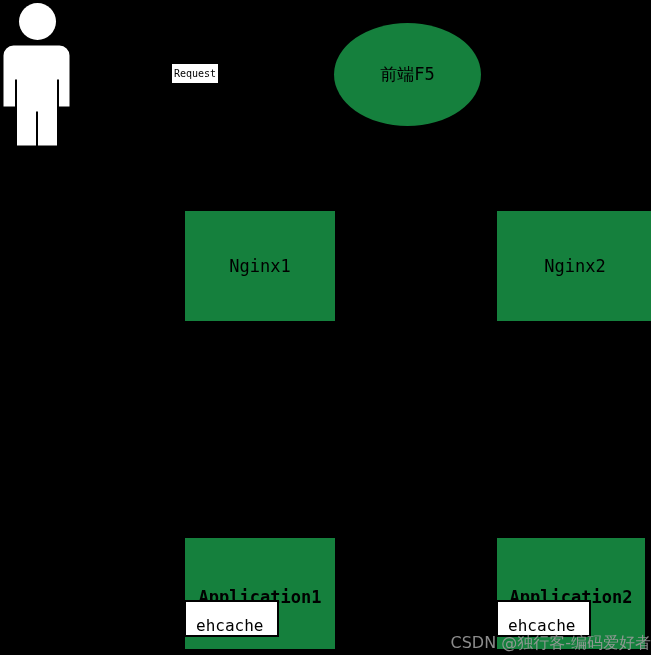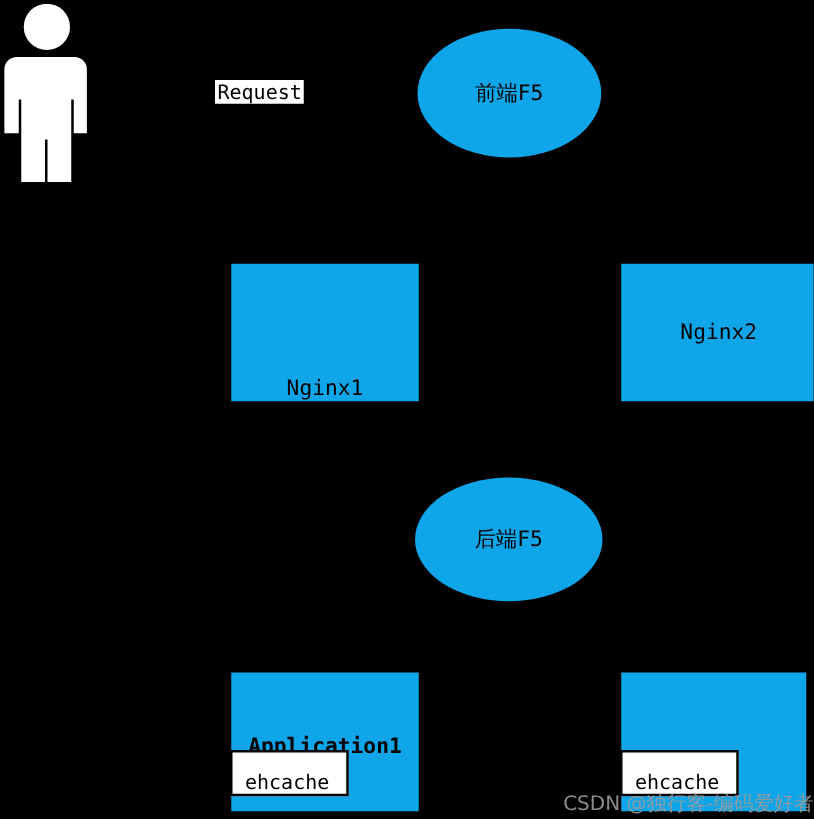--- a/index.html
+++ b/index.html
@@ -5,31 +5,31 @@
   html,body{margin:0;padding:0;background:#000;}
   #stage{
     position:relative;
     width:651px;height:655px;
     background:#000000;
     overflow:hidden;
     font-family:"DejaVu Sans Mono","Liberation Mono",monospace;
   }
   .node{
     position:absolute;
-    background:#0ea5e9;
+    background:#15803d;
     color:#000000;
     display:flex;
     align-items:center;
     justify-content:center;
     font-size:17px;
     box-sizing:border-box;
   }
   .ellipse{border-radius:50%;}
   #front-f5{left:334px;top:23px;width:147px;height:103px;}
-  #nginx1{left:185px;top:211px;width:150px;height:110px;align-items:flex-end;}
+  #nginx1{left:185px;top:211px;width:150px;height:110px;}
   #nginx2{left:497px;top:211px;width:156px;height:110px;}
   #back-f5{left:332px;top:382px;width:150px;height:99px;}
   #app1{left:185px;top:538px;width:150px;height:111px;justify-content:flex-start;align-items:flex-start;}
   #app2{left:497px;top:538px;width:148px;height:111px;justify-content:flex-start;align-items:flex-start;}
   .app-label{
     position:absolute;left:0;right:0;top:49px;
     text-align:center;font-size:17px;color:#000;font-weight:bold;
   }
   .cache-box{
     position:absolute;left:-1px;top:62px;
@@ -37,21 +37,21 @@
     background:#ffffff;border:2px solid #000000;
     box-sizing:border-box;
     display:flex;align-items:flex-end;
     padding-left:10px;
     font-size:16px;color:#000;
   }
   #request-label{
     position:absolute;left:172px;top:64px;
     height:19px;line-height:19px;
     background:#ffffff;color:#000000;
-    font-size:16px;padding:0 2px;
+    font-size:10px;padding:0 2px;
   }
   #person{position:absolute;left:3px;top:3px;width:68px;height:143px;}
   #watermark{
     position:absolute;right:0;top:633px;
     font-size:16px;
     font-family:"DejaVu Sans","Liberation Sans",sans-serif;
     color:rgba(154,154,154,0.9);
     white-space:nowrap;
   }
 </style>
@@ -72,32 +72,30 @@
   </div>
 
   <div id="nginx1" class="node">
     <span>Nginx1</span>
   </div>
 
   <div id="nginx2" class="node">
     <span>Nginx2</span>
   </div>
 
-  <div id="back-f5" class="node ellipse">
-    <span>后端F5</span>
-  </div>
 
   <div id="app1" class="node">
     <span class="app-label">Application1</span>
     <div class="cache-box">
       <span>ehcache</span>
     </div>
   </div>
 
   <div id="app2" class="node">
+    <span class="app-label">Application2</span>
     <div class="cache-box">
       <span>ehcache</span>
     </div>
   </div>
 
   <div id="watermark">CSDN @独行客-编码爱好者</div>
 
 </div>
 
 </body></html>

